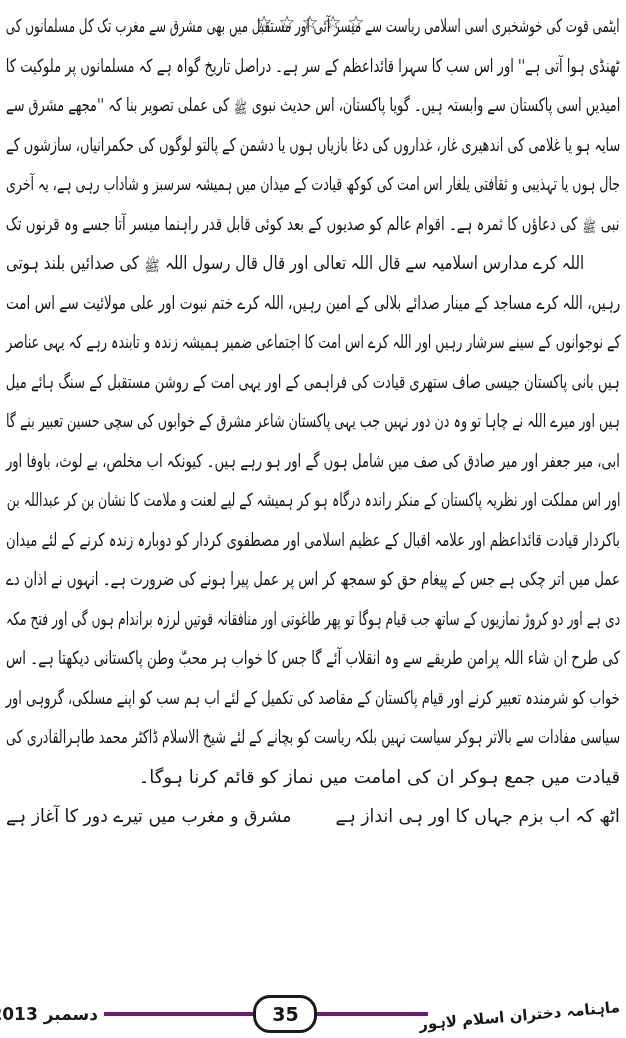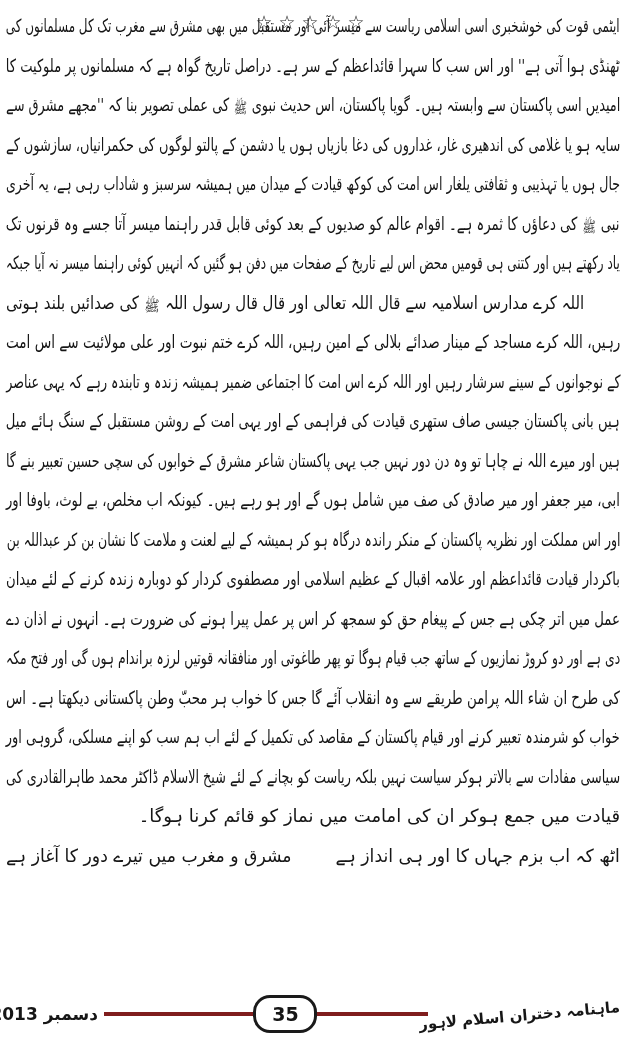--- a/index.html
+++ b/index.html
@@ -63,21 +63,21 @@
     white-space:nowrap;
     transform:rotate(-5deg);
     transform-origin:50% 50%;
     text-align:center;
     padding-top:2px;
   }
   .rule{
     flex:1 1 auto;
     position:relative;
     height:4px;
-    background:#7f1d1d;
+    background:#701a75;
     margin:0 6px;
   }
   .badge{
     position:absolute;
     left:56%;top:50%;
     transform:translate(-50%,-50%);
     width:58px;height:32px;
     background:#ffffff;
     border:3px solid #1a1a1a;
     border-radius:17px;
@@ -100,21 +100,20 @@
 
 <div class="page">
 
   <div class="article">
       <div class="uline"><span class="seg" style="transform: scaleX(0.6631);">ایٹمی قوت کی خوشخبری اسی اسلامی ریاست سے میسر آئی اور مستقبل میں بھی مشرق سے مغرب تک کل مسلمانوں کی</span></div>
       <div class="uline"><span class="seg" style="transform: scaleX(0.7241);">ٹھنڈی ہوا آتی ہے'' اور اس سب کا سہرا قائداعظم کے سر ہے۔ دراصل تاریخ گواہ ہے کہ مسلمانوں پر ملوکیت کا</span></div>
       <div class="uline"><span class="seg" style="transform: scaleX(0.7173);">امیدیں اسی پاکستان سے وابستہ ہیں۔ گویا پاکستان، اس حدیث نبوی <span class="saw">ﷺ</span> کی عملی تصویر بنا کہ ''مجھے مشرق سے</span></div>
       <div class="uline"><span class="seg" style="transform: scaleX(0.7156);">سایہ ہو یا غلامی کی اندھیری غار، غداروں کی دغا بازیاں ہوں یا دشمن کے پالتو لوگوں کی حکمرانیاں، سازشوں کے</span></div>
       <div class="uline"><span class="seg" style="transform: scaleX(0.6969);">جال ہوں یا تہذیبی و ثقافتی یلغار اس امت کی کوکھ قیادت کے میدان میں ہمیشہ سرسبز و شاداب رہی ہے، یہ آخری</span></div>
       <div class="uline"><span class="seg" style="transform: scaleX(0.738);">نبی <span class="saw">ﷺ</span> کی دعاؤں کا ثمرہ ہے۔ اقوام عالم کو صدیوں کے بعد کوئی قابل قدر راہنما میسر آتا جسے وہ قرنوں تک</span></div>
-      <div class="uline"><span class="seg" style="transform: scaleX(0.6638);">یاد رکھتے ہیں اور کتنی ہی قومیں محض اس لیے تاریخ کے صفحات میں دفن ہو گئیں کہ انہیں کوئی راہنما میسر نہ آیا جبکہ</span></div>
       <div class="uline" style="padding-right: 36px;"><span class="seg" style="transform: scaleX(0.8293);">اللہ کرے مدارس اسلامیہ سے قال اللہ تعالی اور قال قال رسول اللہ <span class="saw">ﷺ</span> کی صدائیں بلند ہوتی</span></div>
       <div class="uline"><span class="seg" style="transform: scaleX(0.7525);">رہیں، اللہ کرے مساجد کے مینار صدائے بلالی کے امین رہیں، اللہ کرے ختم نبوت اور علی مولائیت سے اس امت</span></div>
       <div class="uline"><span class="seg" style="transform: scaleX(0.7033);">کے نوجوانوں کے سینے سرشار رہیں اور اللہ کرے اس امت کا اجتماعی ضمیر ہمیشہ زندہ و تابندہ رہے کہ یہی عناصر</span></div>
       <div class="uline"><span class="seg" style="transform: scaleX(0.7301);">ہیں بانی پاکستان جیسی صاف ستھری قیادت کی فراہمی کے اور یہی امت کے روشن مستقبل کے سنگ ہائے میل</span></div>
       <div class="uline"><span class="seg" style="transform: scaleX(0.7041);">ہیں اور میرے اللہ نے چاہا تو وہ دن دور نہیں جب یہی پاکستان شاعر مشرق کے خوابوں کی سچی حسین تعبیر بنے گا</span></div>
       <div class="uline"><span class="seg" style="transform: scaleX(0.731);">ابی، میر جعفر اور میر صادق کی صف میں شامل ہوں گے اور ہو رہے ہیں۔ کیونکہ اب مخلص، بے لوث، باوفا اور</span></div>
       <div class="uline"><span class="seg" style="transform: scaleX(0.6946);">اور اس مملکت اور نظریہ پاکستان کے منکر راندہ درگاہ ہو کر ہمیشہ کے لیے لعنت و ملامت کا نشان بن کر عبداللہ بن</span></div>
       <div class="uline"><span class="seg" style="transform: scaleX(0.7318);">باکردار قیادت قائداعظم اور علامہ اقبال کے عظیم اسلامی اور مصطفوی کردار کو دوبارہ زندہ کرنے کے لئے میدان</span></div>
       <div class="uline"><span class="seg" style="transform: scaleX(0.7371);">عمل میں اتر چکی ہے جس کے پیغام حق کو سمجھ کر اس پر عمل پیرا ہونے کی ضرورت ہے۔ انہوں نے اذان دے</span></div>
       <div class="uline"><span class="seg" style="transform: scaleX(0.6853);">دی ہے اور دو کروڑ نمازیوں کے ساتھ جب قیام ہوگا تو پھر طاغوتی اور منافقانہ قوتیں لرزہ براندام ہوں گی اور فتح مکہ</span></div>

